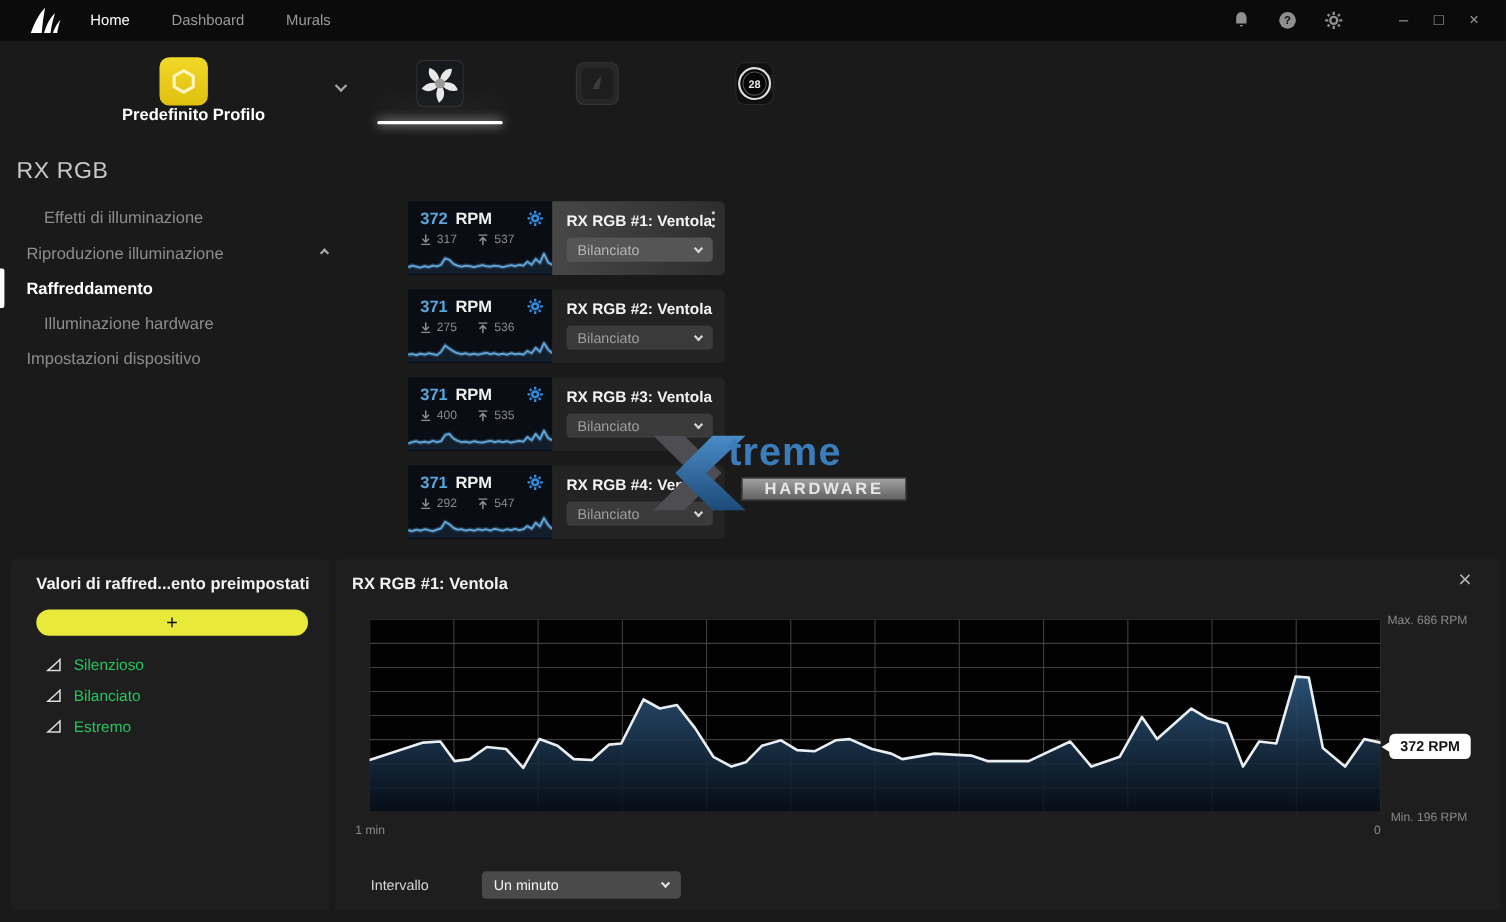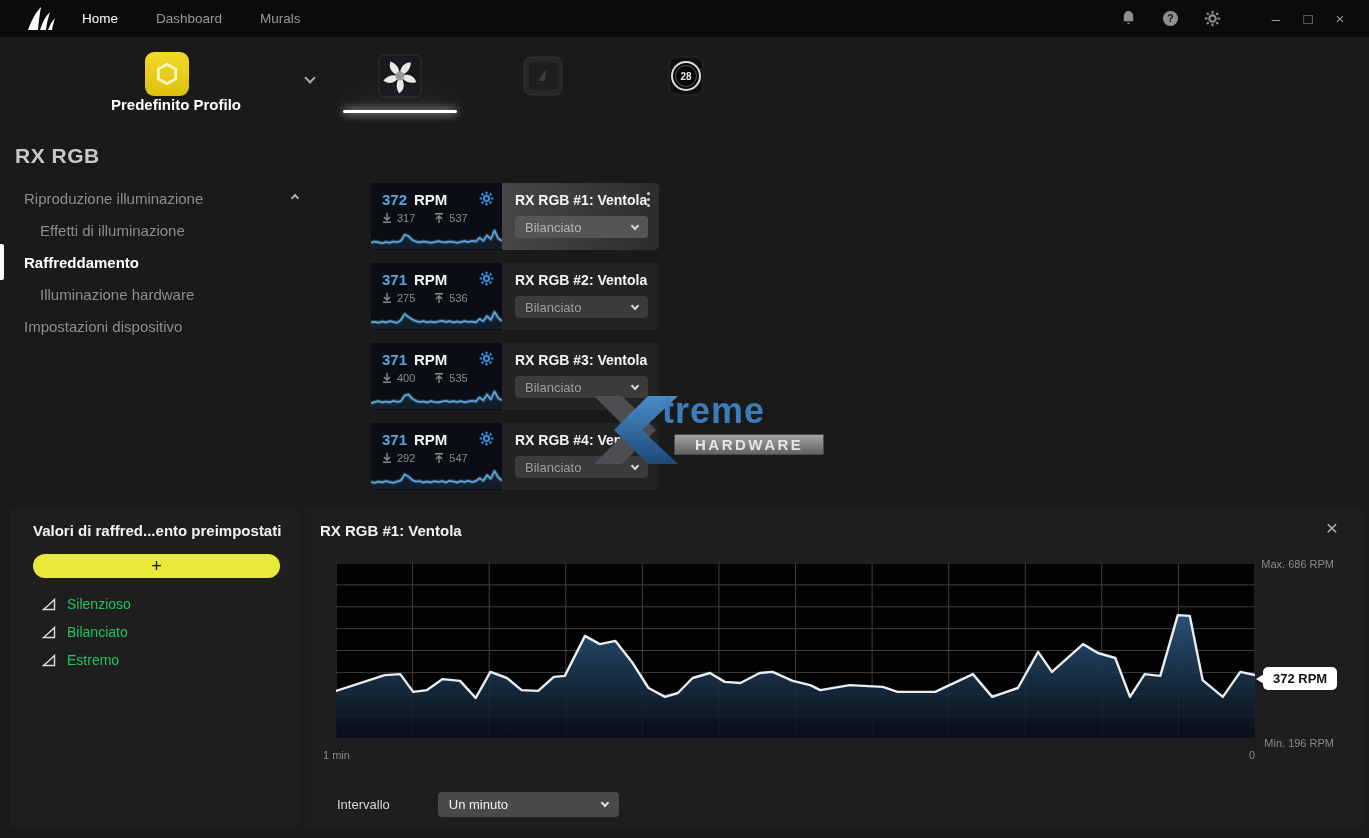--- a/index.html
+++ b/index.html
@@ -27,21 +27,21 @@
   .profile-name { margin-left:18px; font-size:15px; font-weight:bold; color:#fff; }
   .profile-chev { position:absolute; right:6px; top:22px; }
 
   .device-tab { position:absolute; top:0; width:114px; height:78px; display:flex;
                 align-items:center; justify-content:center; }
   .device-tab .underline { position:absolute; left:0; bottom:2px; width:114px; height:3px;
                 background:#fff; border-radius:2px;
                 box-shadow:0 0 10px rgba(255,255,255,.9), 0 -10px 26px rgba(255,255,255,.28); }
 
   
-  .page-title { position:absolute; left:15px; top:144px; font-size:21px; font-weight:700;
+  .page-title { position:absolute; left:15px; top:144px; font-size:21px; font-weight:400;
                 color:#c8c8c8; letter-spacing:.5px; }
   .sidenav { position:absolute; left:0; top:182px; width:312px; }
   .snav-item { position:relative; height:32px; display:flex; align-items:center;
                font-size:15px; color:#8d8d8d; padding-left:24px; cursor:default; }
   .snav-item.sub { padding-left:40px; }
   .snav-item.active { color:#ffffff; font-weight:bold; }
   .snav-item.active::before { content:""; position:absolute; left:0; top:-2px; width:4px; height:36px;
                background:#ffffff; border-radius:0 2px 2px 0; }
   .snav-chev { position:absolute; right:14px; top:13px; }
 
@@ -208,26 +208,26 @@
       <circle cx="38" cy="27" r="3" fill="#1d1d1d"></circle>
       <circle cx="21" cy="22" r="14" fill="#060606" stroke="#dedede" stroke-width="2"></circle>
       <circle cx="21" cy="22" r="10.5" fill="none" stroke="#555" stroke-width="1"></circle>
       <text x="21" y="26" text-anchor="middle" font-size="10" font-weight="bold" fill="#e8e8e8" font-family="Liberation Sans, sans-serif">28</text>
     </svg>
   </div>
 </div>
 
 <div class="page-title">RX RGB</div>
 <nav class="sidenav">
+  <div class="snav-item sub">
+    <span>Effetti di illuminazione</span>
+  </div>
   <div class="snav-item">
     <span>Riproduzione illuminazione</span>
     <span class="snav-chev chev up small"></span>
-  </div>
-  <div class="snav-item sub">
-    <span>Effetti di illuminazione</span>
   </div>
   <div class="snav-item active">
     <span>Raffreddamento</span>
   </div>
   <div class="snav-item sub">
     <span>Illuminazione hardware</span>
   </div>
   <div class="snav-item">
     <span>Impostazioni dispositivo</span>
   </div>

